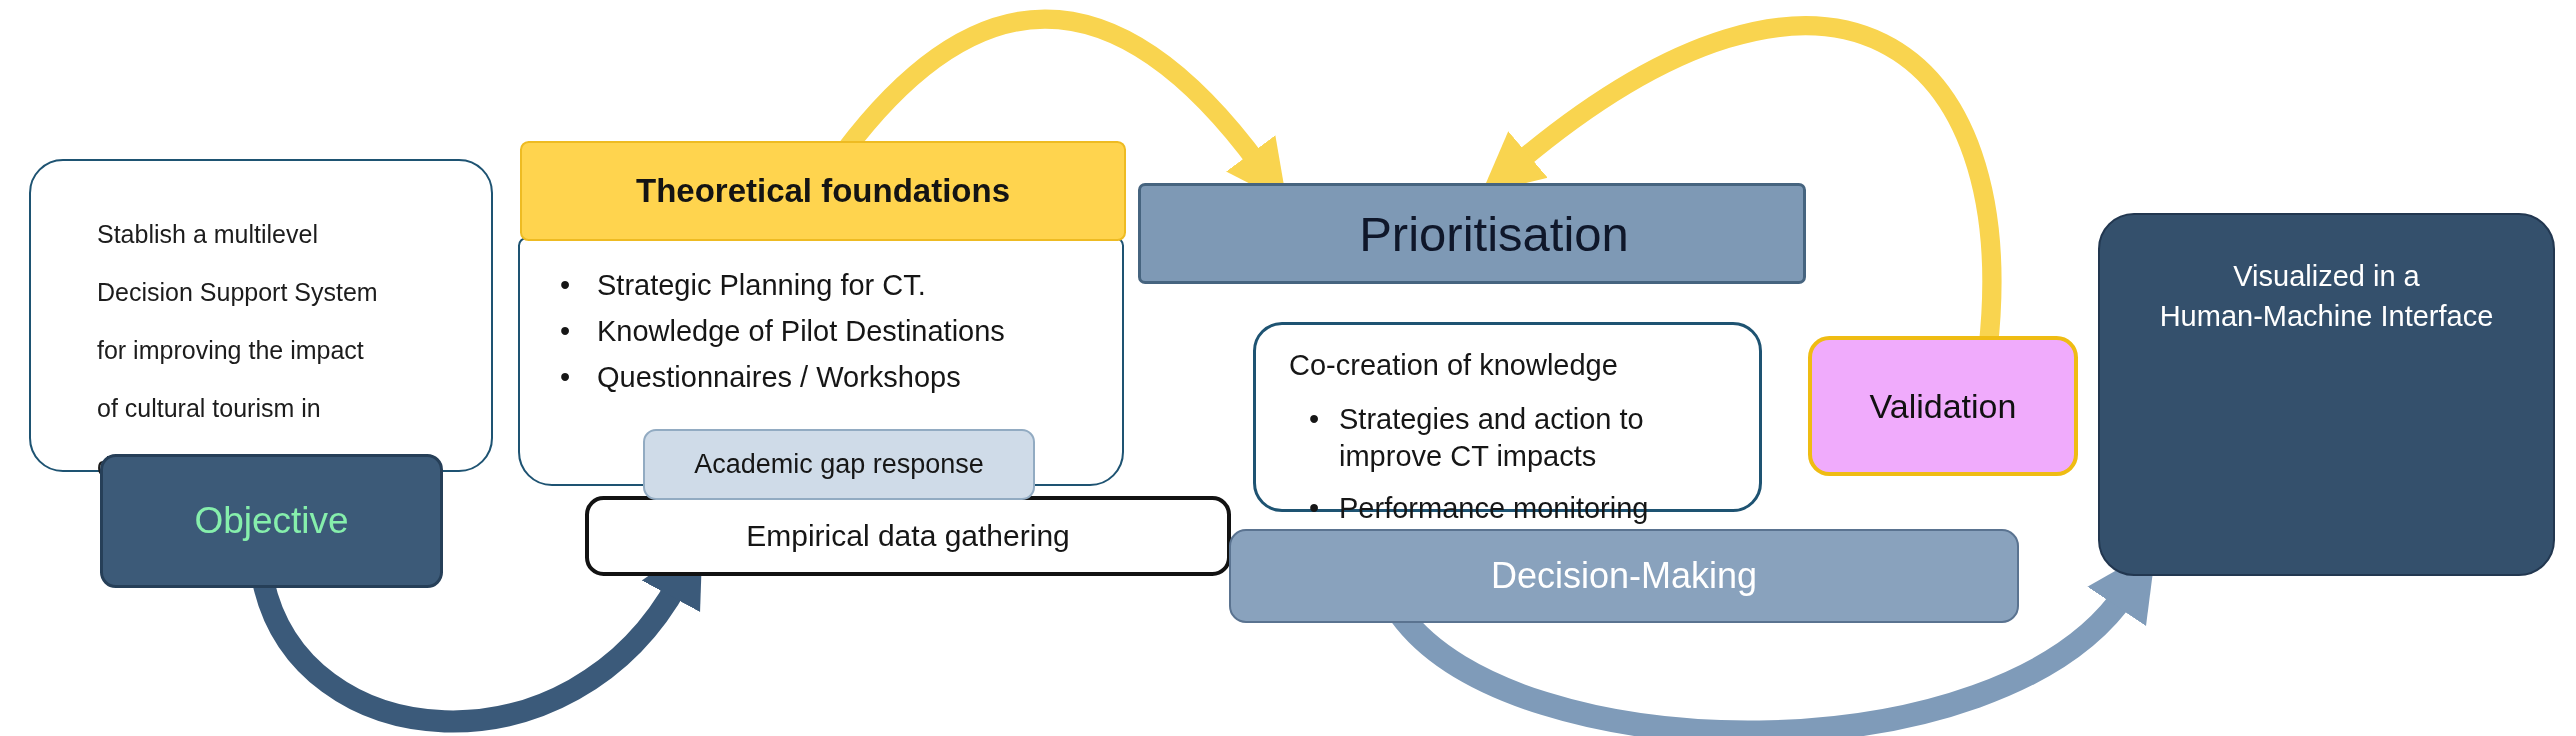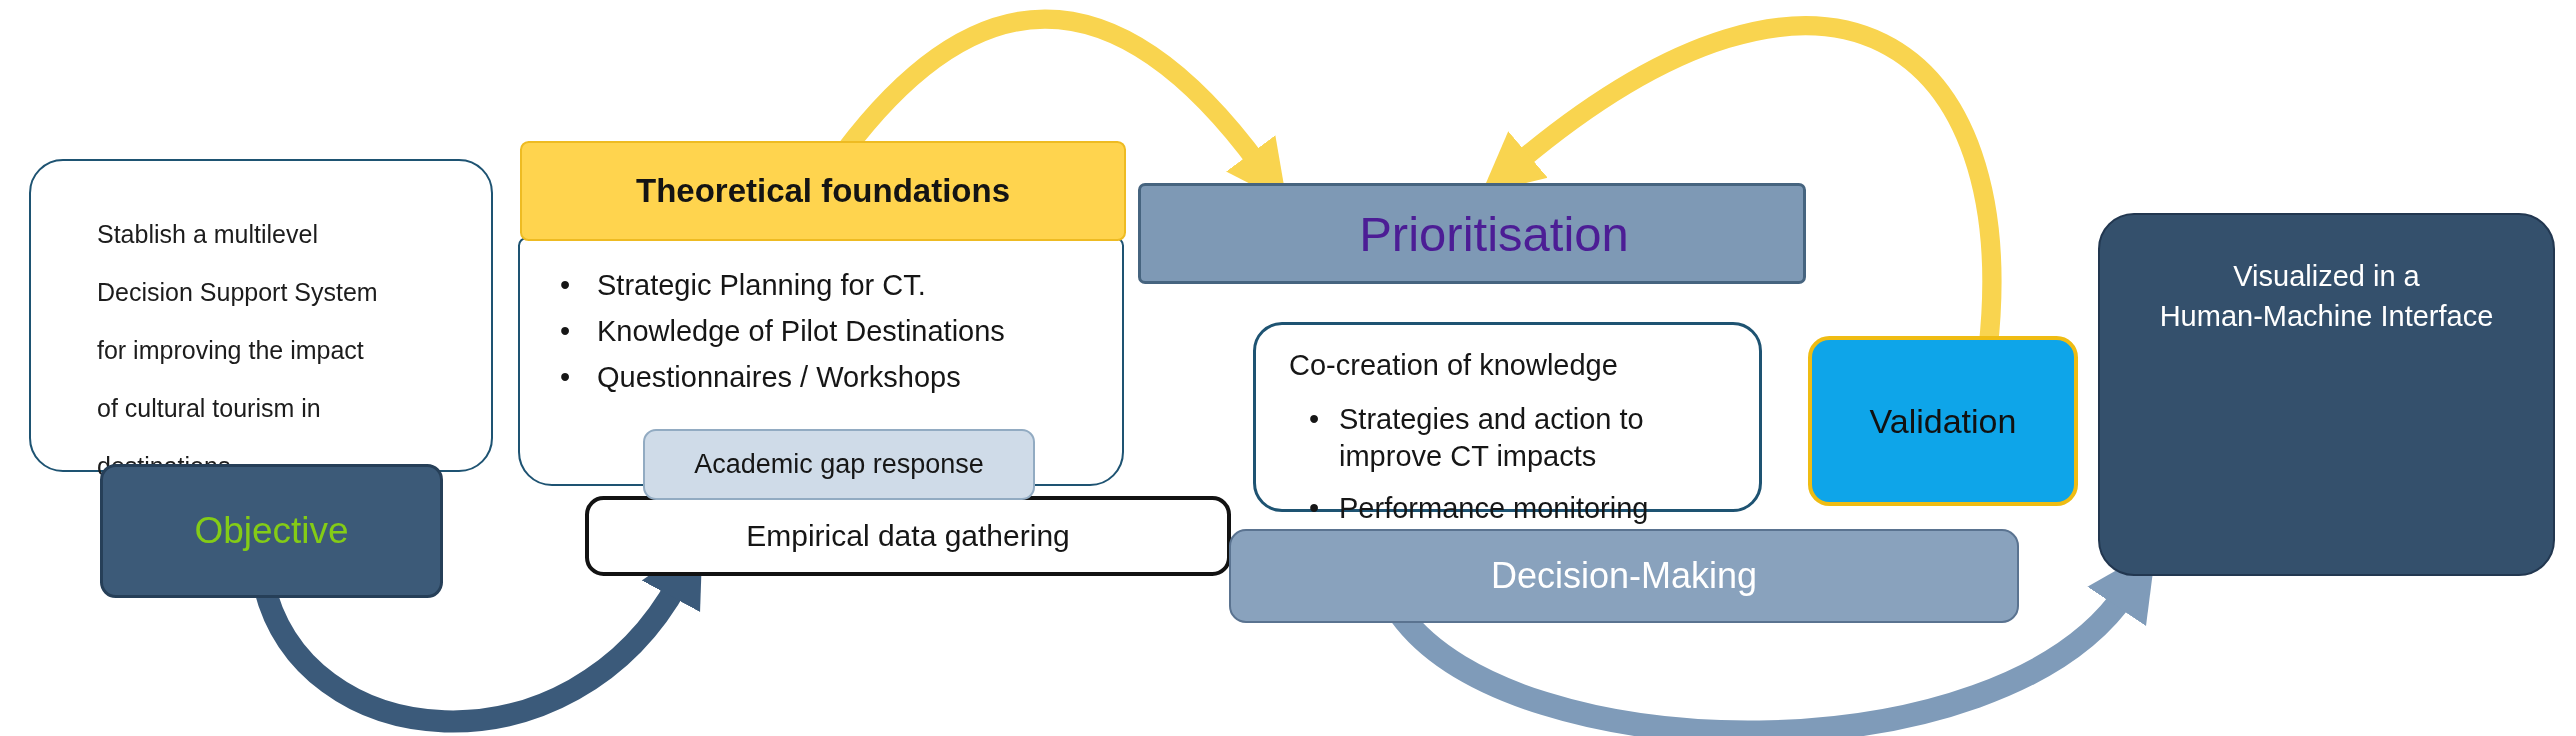--- a/index.html
+++ b/index.html
@@ -13,51 +13,51 @@
 
   
   .overlay{position:absolute;left:0;top:0;width:2576px;height:736px;z-index:1;}
 
   
   .desc-card{left:29px;top:159px;width:464px;height:313px;background:#ffffff;
     border:2.9px solid #1E5372;border-radius:34px;z-index:2;}
   .desc-text{position:absolute;left:66px;top:44px;width:386px;
     font-size:25px;line-height:58px;color:#1c1c1c;}
 
-  .objective-box{left:100px;top:464px;width:343px;height:134px;background:#3C5A78;
-    border:3.6px solid #263F58;border-radius:15.7px;color:#84cc16;font-size:37px;z-index:3;}
+  .objective-box{left:100px;top:454px;width:343px;height:134px;background:#3C5A78;
+    border:3.6px solid #263F58;border-radius:15.7px;color:#86efac;font-size:37px;z-index:3;}
 
   
   .theo-header{left:520px;top:141px;width:606px;height:100px;background:#FFD44E;
     border:2.9px solid #EEBB22;border-radius:8.6px;font-size:33px;font-weight:600;color:#141414;z-index:3;}
   .theo-card{left:518px;top:237px;width:606px;height:249px;background:#ffffff;
     border:2.9px solid #1E5372;border-radius:8.6px 8.6px 34px 34px;z-index:2;}
   .theo-bullets{position:absolute;left:40px;top:23px;width:543px;}
   .bullet-row{display:flex;font-size:29px;line-height:46px;color:#161616;}
   .bullet-dot{width:37px;flex:0 0 37px;text-align:left;}
   .chip{left:643px;top:397px;width:392px;height:71px;background:#CFDBE8;
     border:2.9px solid #92ABC2;border-radius:13px;font-size:27px;color:#161616;z-index:4;margin-top:32px;}
 
   .empirical{left:585px;top:496px;width:646px;height:80px;background:#ffffff;
     border:4.3px solid #121212;border-radius:18.6px;font-size:30px;color:#161616;z-index:2;}
 
   
   .prior{left:1138px;top:183px;width:668px;height:101px;background:#7E99B5;
-    border:3.6px solid #46647F;border-radius:7.1px;color:#4c1d95;font-size:49px;z-index:2;padding-left:44px;}
+    border:3.6px solid #46647F;border-radius:7.1px;color:#0f172a;font-size:49px;z-index:2;padding-left:44px;}
   .cocreate{left:1253px;top:322px;width:509px;height:190px;background:#ffffff;
     border:3.6px solid #1E5372;border-radius:29px;z-index:2;}
   .cocreate-inner{position:absolute;left:33px;top:20px;width:443px;}
   .cocreate-title{font-size:29px;line-height:40px;color:#161616;}
   .cocreate .bullet-row{font-size:29px;line-height:37px;margin-top:15.7px;}
   .cocreate .bullet-dot{width:50px;flex:0 0 50px;text-align:center;}
   .decision{left:1229px;top:529px;width:790px;height:94px;background:#89A2BD;
     border:2.9px solid #5A7390;border-radius:17px;color:#ffffff;font-size:36px;z-index:2;}
 
   
-  .validation{left:1808px;top:336px;width:270px;height:170px;background:#0ea5e9;
+  .validation{left:1808px;top:336px;width:270px;height:140px;background:#f0abfc;
     border:4.3px solid #EFBC13;border-radius:21.4px;font-size:34px;color:#111111;z-index:2;}
   .dss{left:2098px;top:213px;width:457px;height:363px;background:#34506C;
     border:2.9px solid #223750;border-radius:36px;color:#ffffff;z-index:2;
     display:flex;flex-direction:column;align-items:center;justify-content:flex-start;}
   .dss-title{margin-top:63px;font-size:71px;line-height:79px;}
   .dss-subtitle{margin-top:41px;font-size:29px;line-height:40px;text-align:center;}
 </style>
 </head>
 <body>
 

